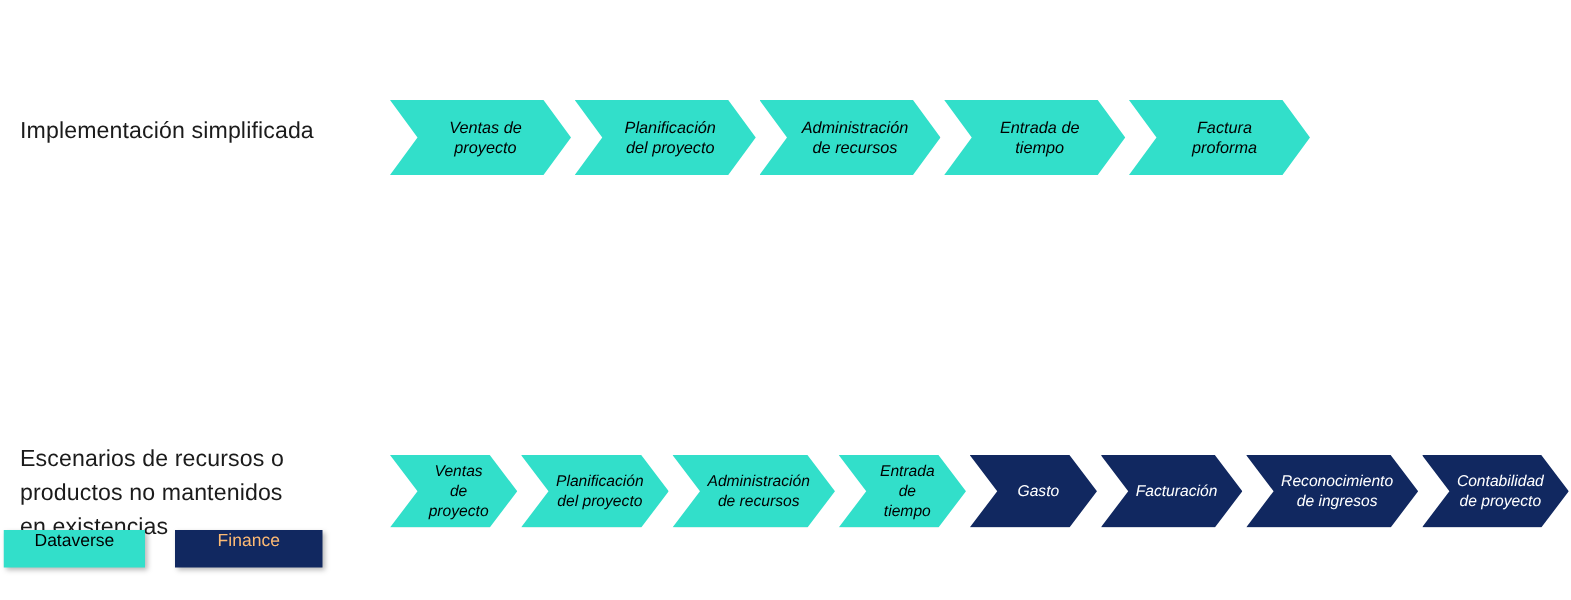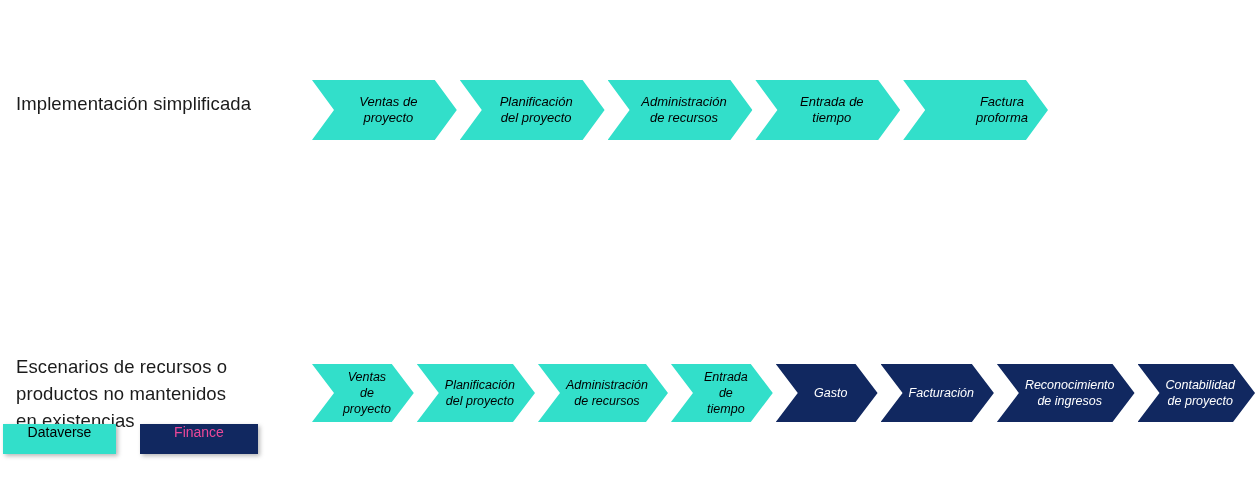--- a/index.html
+++ b/index.html
@@ -63,21 +63,21 @@
     align-items: center;
     justify-content: center;
     box-sizing: border-box;
     padding: 0 20px 0 28px;
     margin-right: 3px;
     -webkit-clip-path: polygon(0 0, calc(100% - 22px) 0, 100% 50%, calc(100% - 22px) 100%, 0 100%, 22px 50%);
     clip-path: polygon(0 0, calc(100% - 22px) 0, 100% 50%, calc(100% - 22px) 100%, 0 100%, 22px 50%);
     filter: drop-shadow(2px 2px 2px rgba(0,0,0,0.30));
     font-style: italic;
   }
-  .chev:last-child { margin-right: 0; justify-content: flex-end; }
+  .chev:last-child { margin-right: 0; }
 
   .chev.teal { background: #32DFCA; }
   .chev.navy { background: #112860; }
 
   .chev-text {
     text-align: center;
     font-size: 12.5px;
     line-height: 16px;
     white-space: pre-line;
     pointer-events: none;
@@ -106,21 +106,21 @@
   .legend-item.teal {
     left: 3px;
     width: 113px;
     background: #32DFCA;
     color: #000000;
   }
   .legend-item.navy {
     left: 140px;
     width: 118px;
     background: #112860;
-    color: #ec4899;
+    color: #fdba74;
   }
 </style>
 </head>
 <body>
 
 <div id="diagram">
 
   <div class="row row-1">
     <div class="row-label">Implementación simplificada</div>
     <div class="chev-strip">

